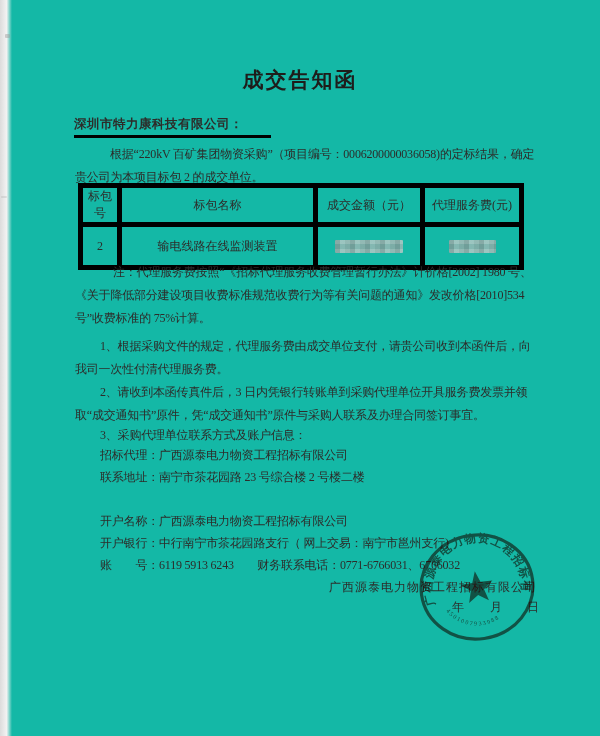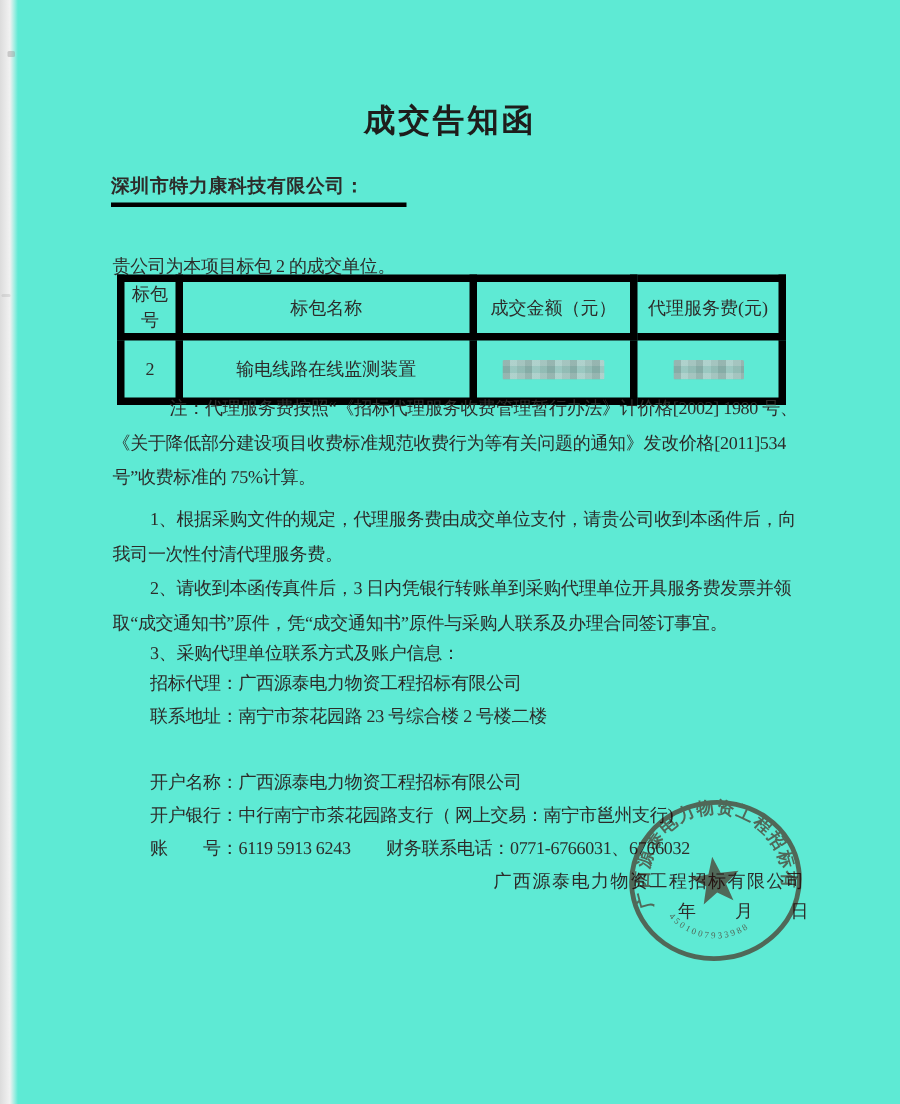--- a/index.html
+++ b/index.html
@@ -1,17 +1,17 @@
 <!DOCTYPE html>
 <html><head>
 <meta charset="utf-8">
 <style>
   html,body{margin:0;padding:0;background:#ffffff;}
   .page{
-    position:relative;width:600px;height:736px;background:#5eead4;
+    position:relative;width:600px;height:736px;background:#14b8a6;
     font-family:"Liberation Serif","DejaVu Serif",serif;
     color:#2d2c2a;overflow:hidden;
   }
   .scan-edge{
     position:absolute;left:0;top:0;width:12px;height:736px;
     background:linear-gradient(to right,#dcdcdc,#f2f2f2 55%,rgba(255,255,255,0));
     pointer-events:none;
   }
   .speck{position:absolute;background:#9a9a9a;opacity:.45;border-radius:1px;}
   .doc-title{
@@ -63,20 +63,21 @@
 <div class="page">
 
   <div class="scan-edge"></div>
   <div class="speck" style="left:5px;top:34px;width:5px;height:4px;"></div>
   <div class="speck" style="left:1px;top:196px;width:6px;height:2px;opacity:.25;"></div>
 
   <div class="doc-title">成交告知函</div>
 
   <div class="recipient">深圳市特力康科技有限公司：</div>
 
+  <div class="line ind35" style="top:147px;">根据“220kV 百矿集团物资采购”（项目编号：0006200000036058)的定标结果，确定</div>
   <div class="line" style="top:170px;">贵公司为本项目标包 2 的成交单位。</div>
 
   <table class="bid">
     <colgroup>
         <col style="width:39px">
         <col style="width:196px">
         <col style="width:107px">
         <col style="width:99px">
       </colgroup>
     <thead>
@@ -91,21 +92,21 @@
       <tr>
         <td>2</td>
         <td>输电线路在线监测装置</td>
         <td><span class="redact" style="width:68px;"></span></td>
         <td><span class="redact" style="width:47px;"></span></td>
       </tr>
     </tbody>
   </table>
 
   <div class="line ind38" style="top:265px;">注：代理服务费按照“《招标代理服务收费管理暂行办法》计价格[2002] 1980 号、</div>
-  <div class="line" style="top:288px;">《关于降低部分建设项目收费标准规范收费行为等有关问题的通知》发改价格[2011]534</div>
+  <div class="line" style="top:288px;">《关于降低部分建设项目收费标准规范收费行为等有关问题的通知》发改价格[2010]534</div>
   <div class="line" style="top:311px;">号”收费标准的 75%计算。</div>
 
   <div class="line ind25" style="top:339px;">1、根据采购文件的规定，代理服务费由成交单位支付，请贵公司收到本函件后，向</div>
   <div class="line" style="top:362px;">我司一次性付清代理服务费。</div>
 
   <div class="line ind25" style="top:385px;">2、请收到本函传真件后，3 日内凭银行转账单到采购代理单位开具服务费发票并领</div>
   <div class="line" style="top:408px;">取“成交通知书”原件，凭“成交通知书”原件与采购人联系及办理合同签订事宜。</div>
 
   <div class="line ind25" style="top:428px;">3、采购代理单位联系方式及账户信息：</div>
 

